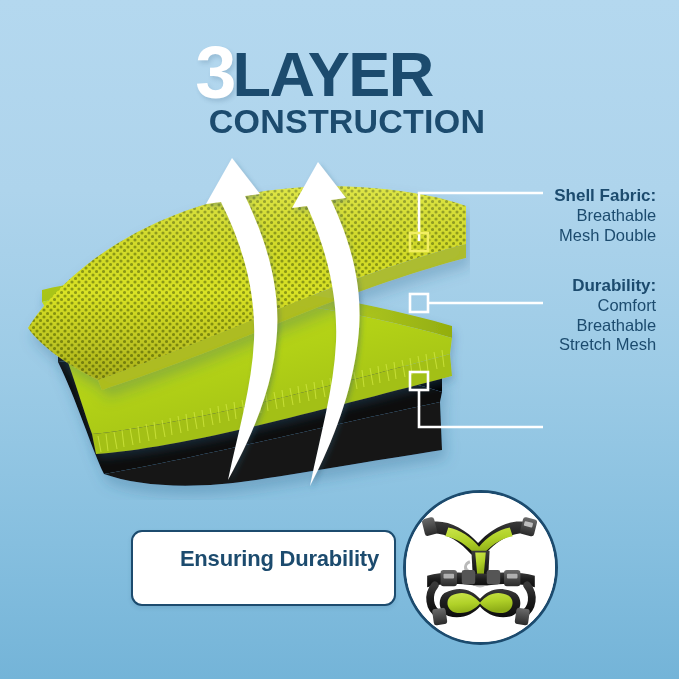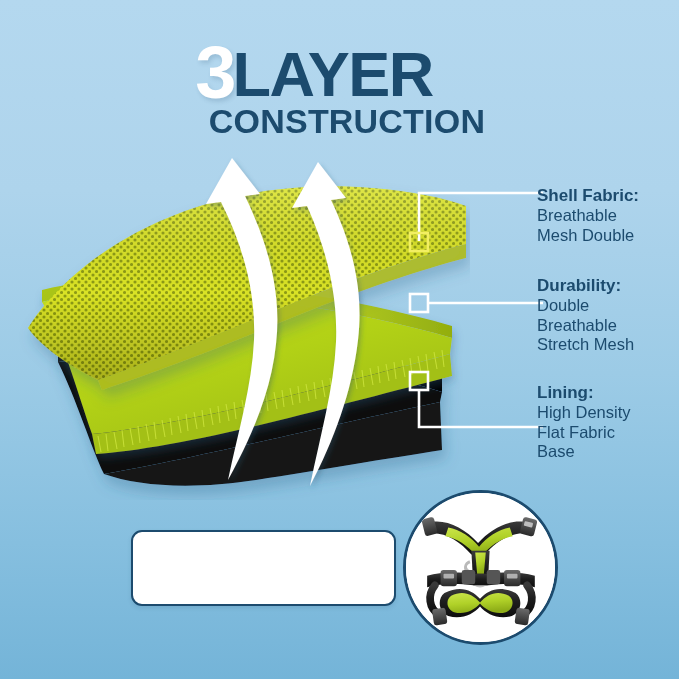--- a/index.html
+++ b/index.html
@@ -67,28 +67,30 @@
     height: 360px;
   }
 
   
   .callout {
     position: absolute;
     color: #1c4b6e;
     line-height: 1.18;
     font-size: 16.5px;
     white-space: nowrap;
+    text-align: right;
   }
   .callout .c-title {
     display: block;
     font-weight: bold;
     font-size: 17px;
   }
   .callout .c-line {
     display: block;
+    margin-left: 22px;
   }
   #callout-shell  { left: 537px; top: 186px; }
   #callout-inter  { left: 537px; top: 276px; }
   #callout-lining { left: 537px; top: 383px; }
 
   .callout-lines {
     position: absolute;
     left: 395px;
     top: 175px;
     width: 160px;
@@ -297,34 +299,29 @@
   </svg>
 
   <div class="callout" id="callout-shell">
     <span class="c-title">Shell Fabric:</span>
     <span class="c-line">Breathable</span>
     <span class="c-line">Mesh Double</span>
   </div>
 
   <div class="callout" id="callout-inter">
     <span class="c-title">Durability:</span>
-    <span class="c-line">Double</span>
+    <span class="c-line">Comfort</span>
     <span class="c-line">Breathable</span>
     <span class="c-line">Stretch Mesh</span>
   </div>
 
-  <div class="callout" id="callout-lining">
-    <span class="c-title">Lining:</span>
-    <span class="c-line">High Density</span>
-    <span class="c-line">Flat Fabric</span>
-    <span class="c-line">Base</span>
-  </div>
 
   <div class="banner">
     <div class="banner-text">
+      <span class="b-line">Ensuring Durability</span>
     </div>
   </div>
 
   <div class="product-circle">
     <svg class="product-svg" viewBox="0 0 155 155">
       <defs>
         <linearGradient id="strapGrad" x1="0" y1="0" x2="0" y2="1">
           <stop offset="0%" stop-color="#3a3a3a"></stop>
           <stop offset="45%" stop-color="#1d1d1d"></stop>
           <stop offset="100%" stop-color="#0d0d0d"></stop>

